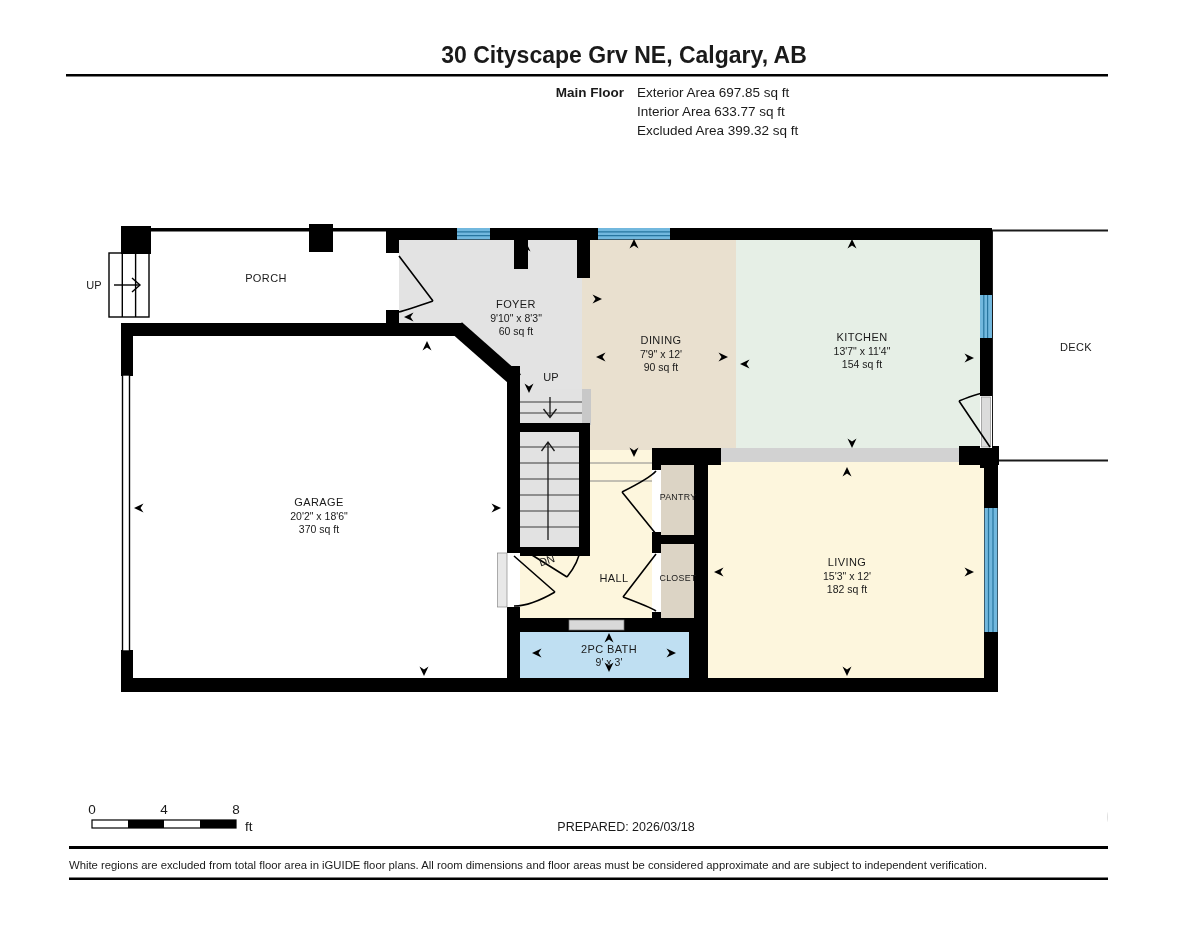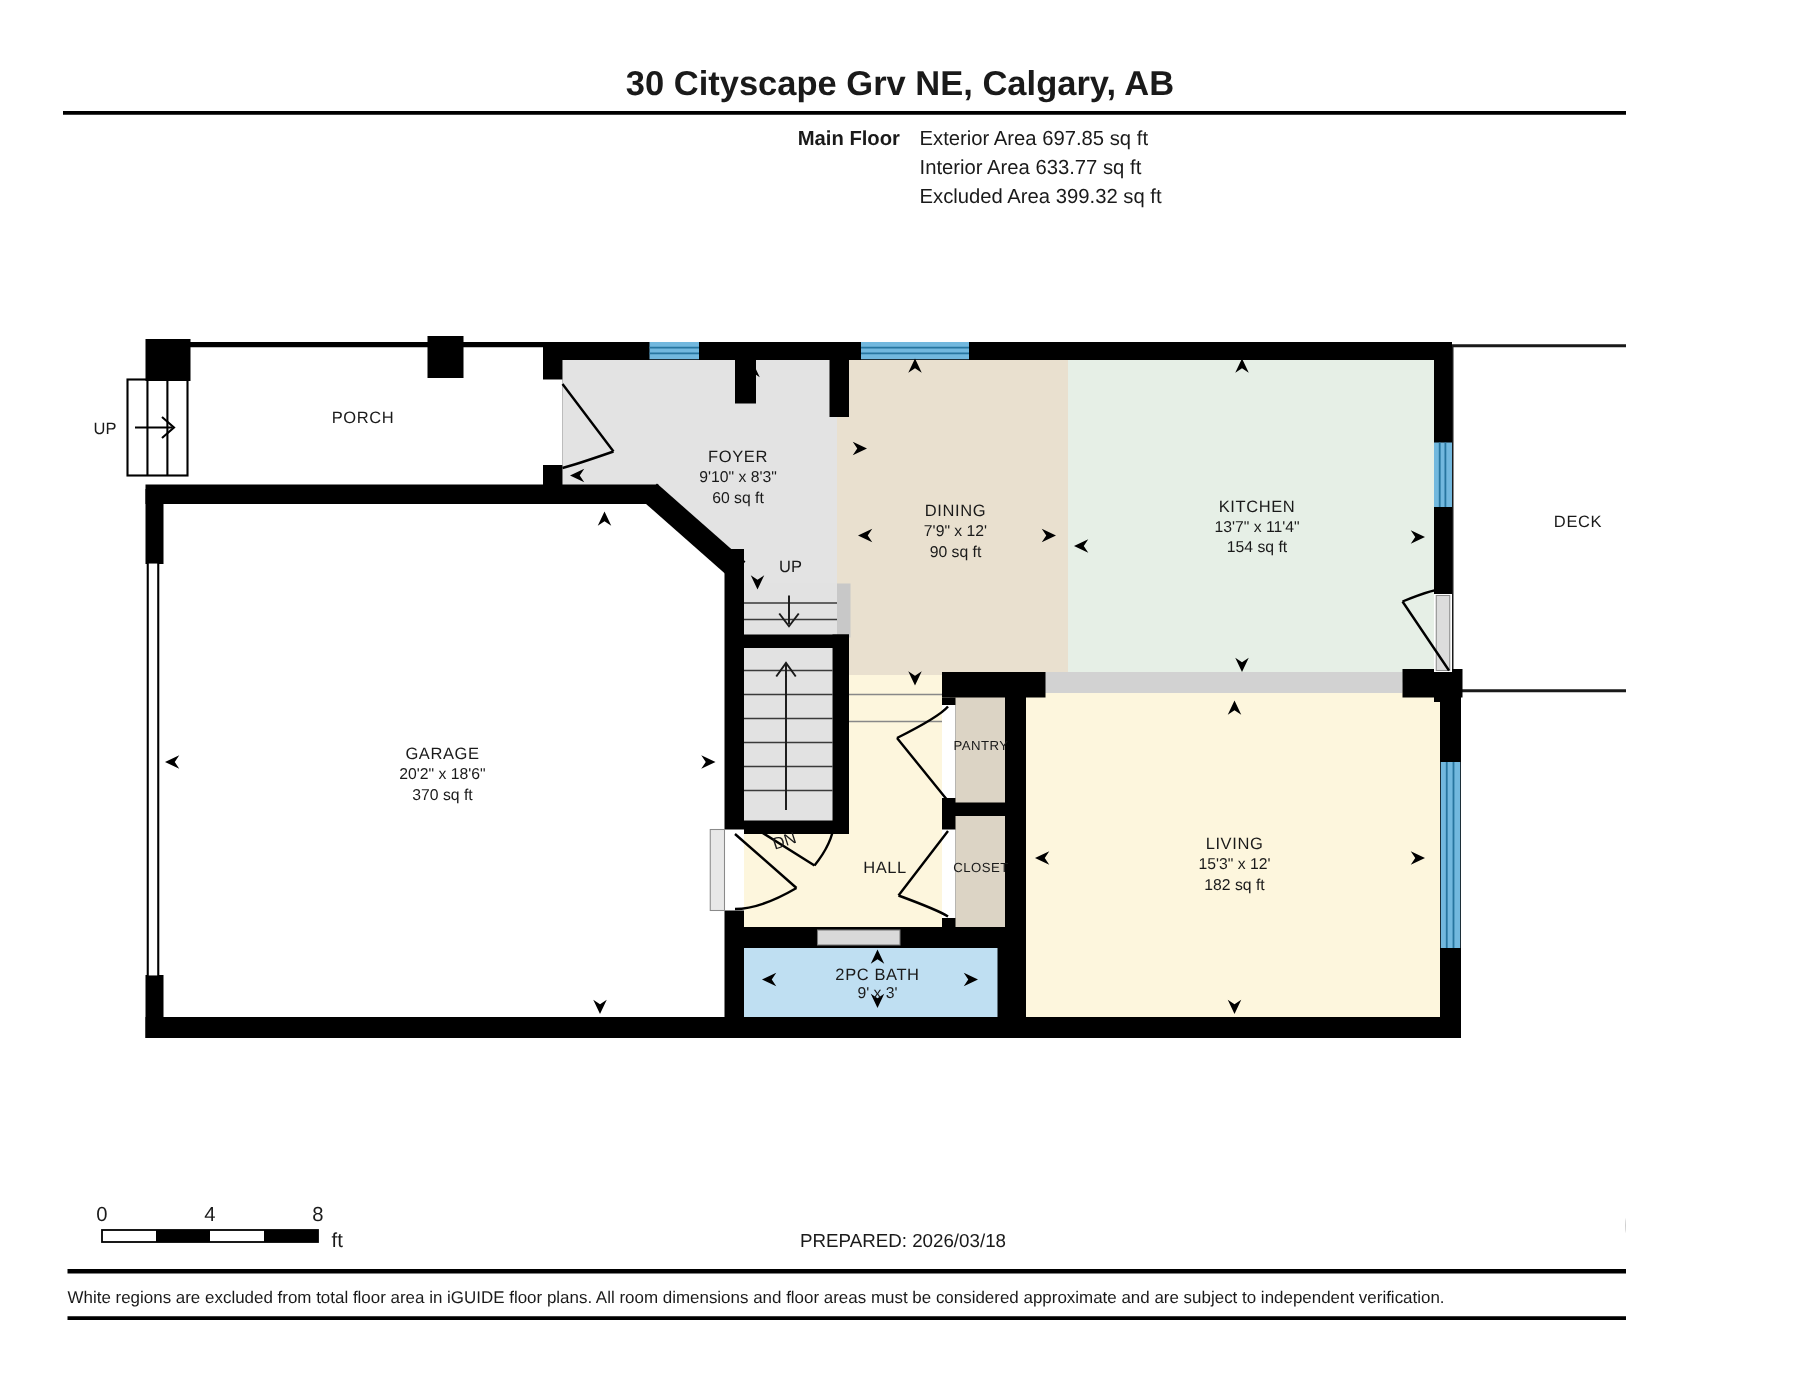--- a/index.html
+++ b/index.html
@@ -1,16 +1,16 @@
 <!DOCTYPE html>
 <html><head>
 <meta charset="utf-8">
 <style>
   html,body{margin:0;padding:0;background:#fff;}
-  .page{position:relative;width:1084px;height:927px;background:#fff;overflow:hidden;}
+  .page{position:relative;width:1084px;height:927px;background:#fff;overflow:hidden;padding-left:24px;}
   svg{display:block;}
   text{font-family:"Liberation Sans",sans-serif;fill:#1a1a1a;}
   .title{font-size:23px;font-weight:bold;}
   .floorlbl{font-size:13.5px;font-weight:bold;}
   .info{font-size:13.5px;}
   .room{font-size:11px;letter-spacing:.4px;}
   .dims{font-size:10.5px;}
   .small{font-size:8.8px;letter-spacing:.3px;}
   .updn{font-size:11px;}
   .scalenum{font-size:13.5px;}

